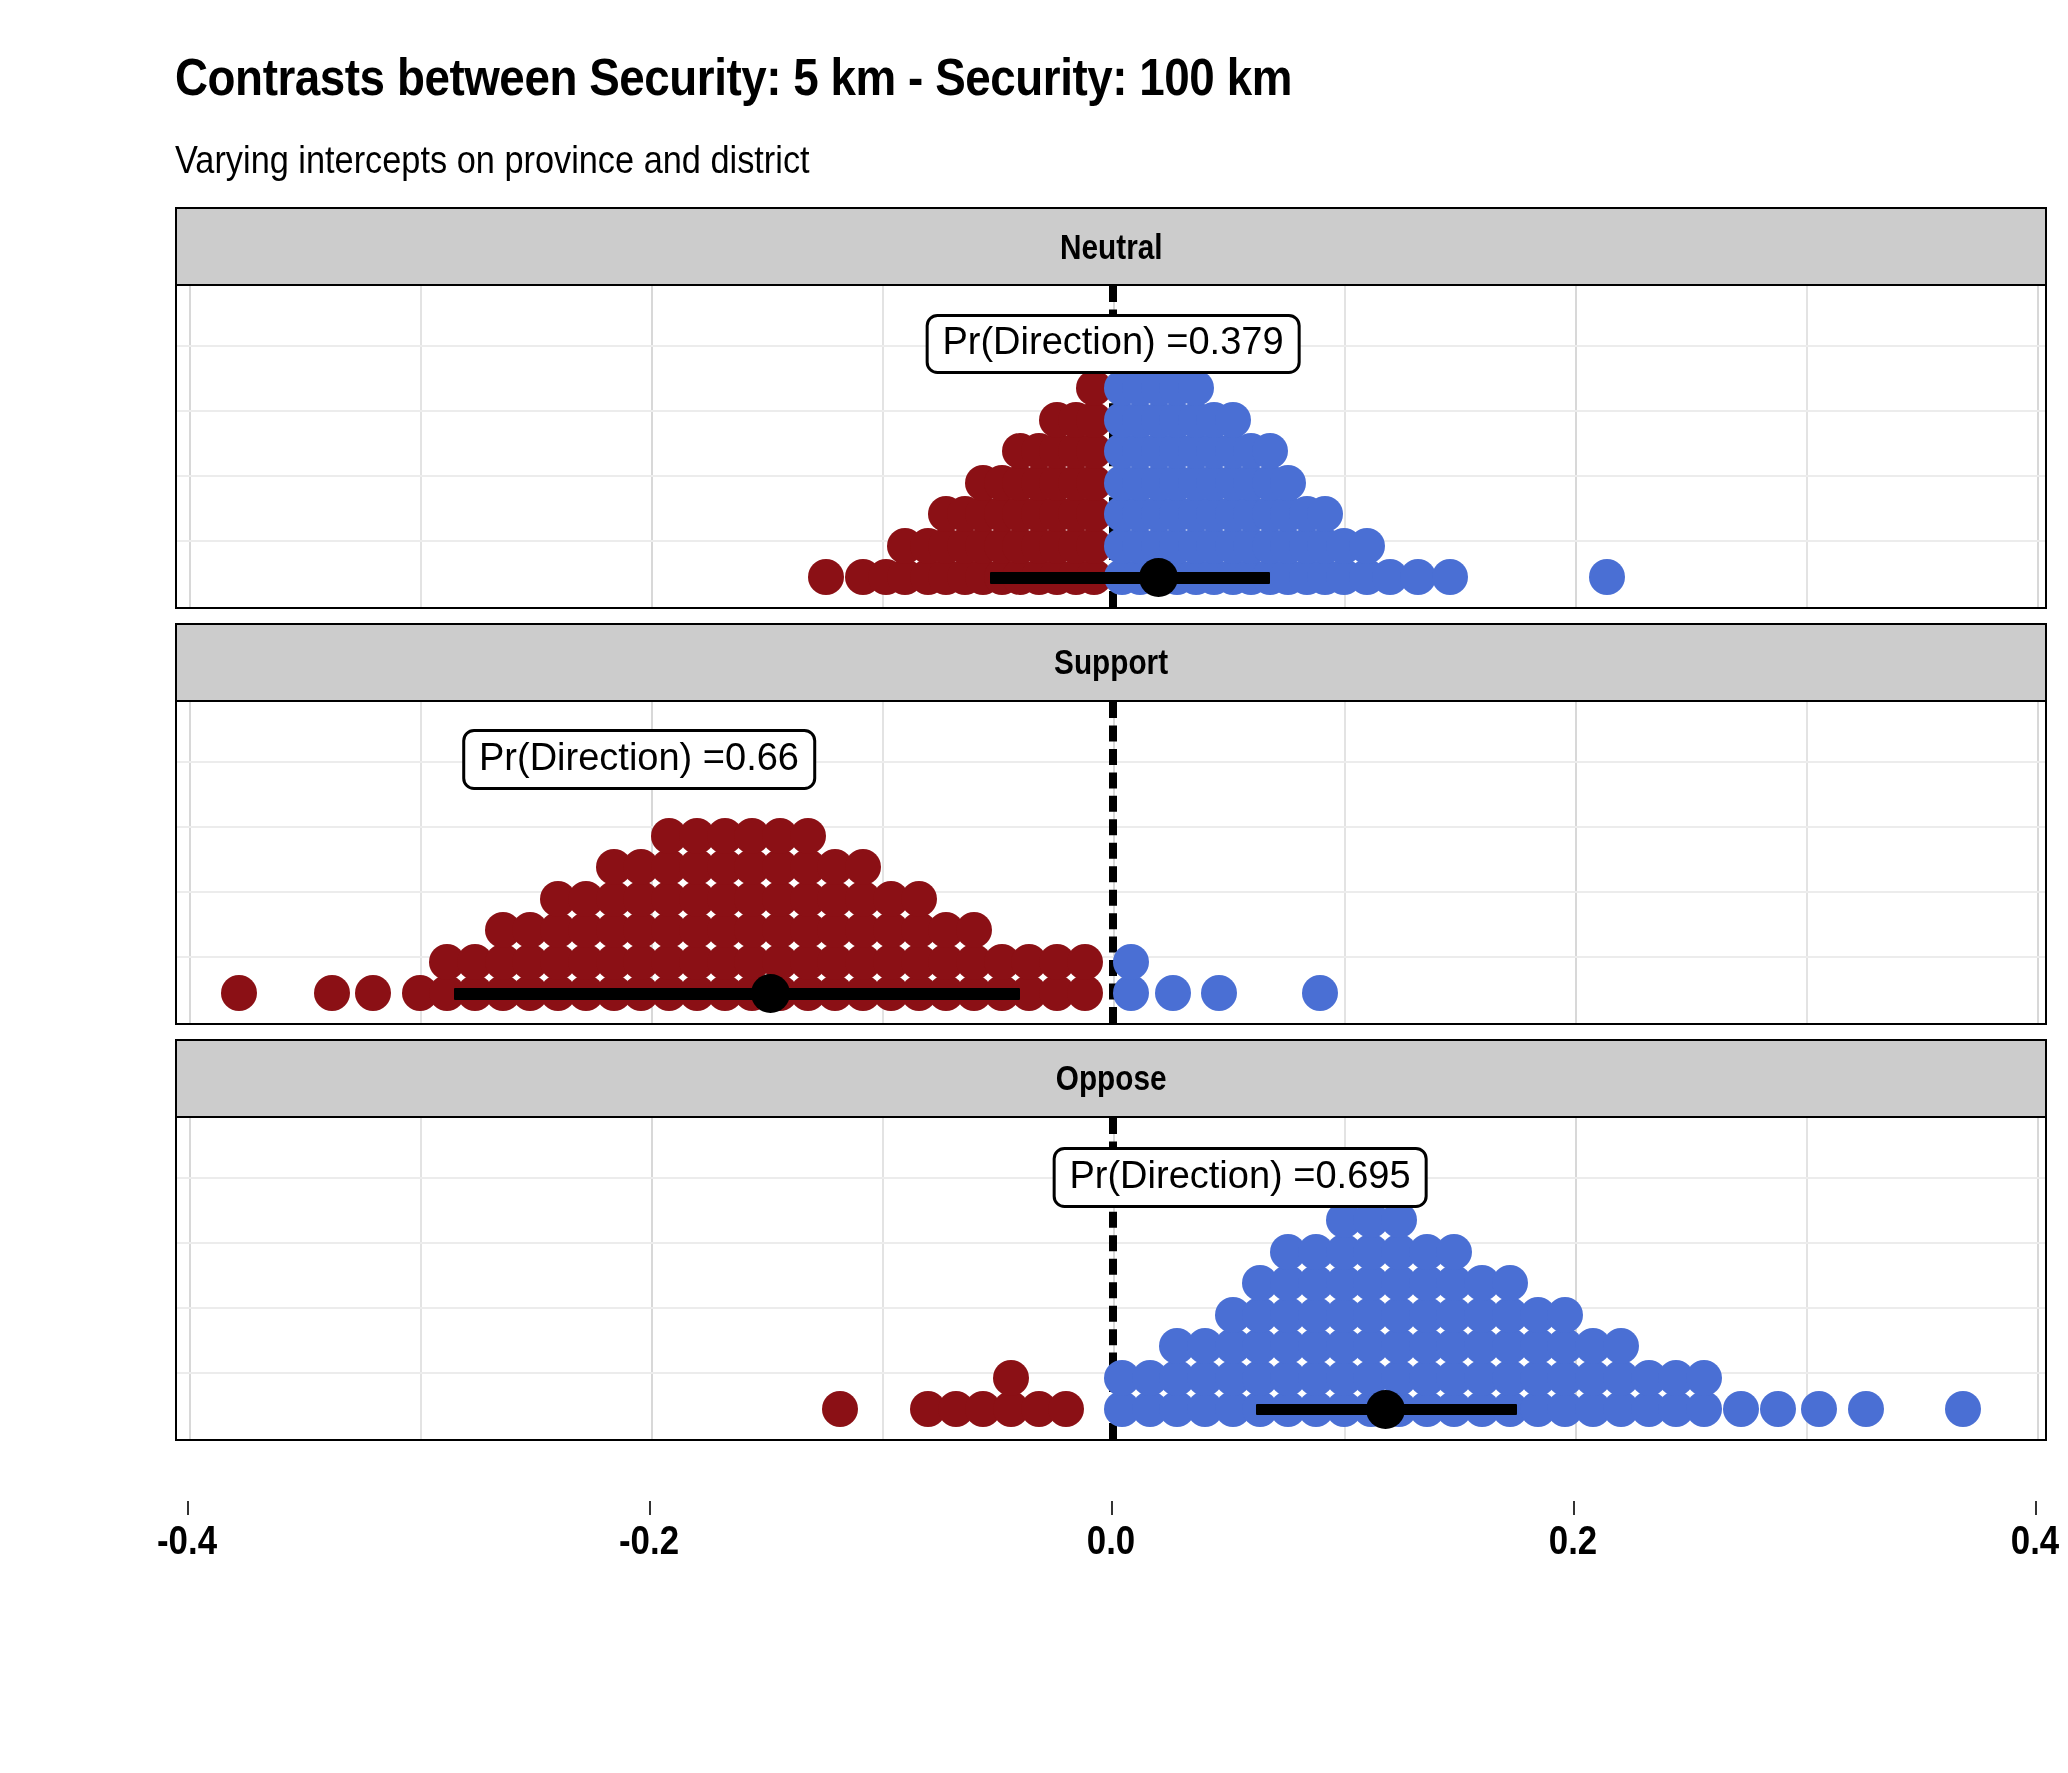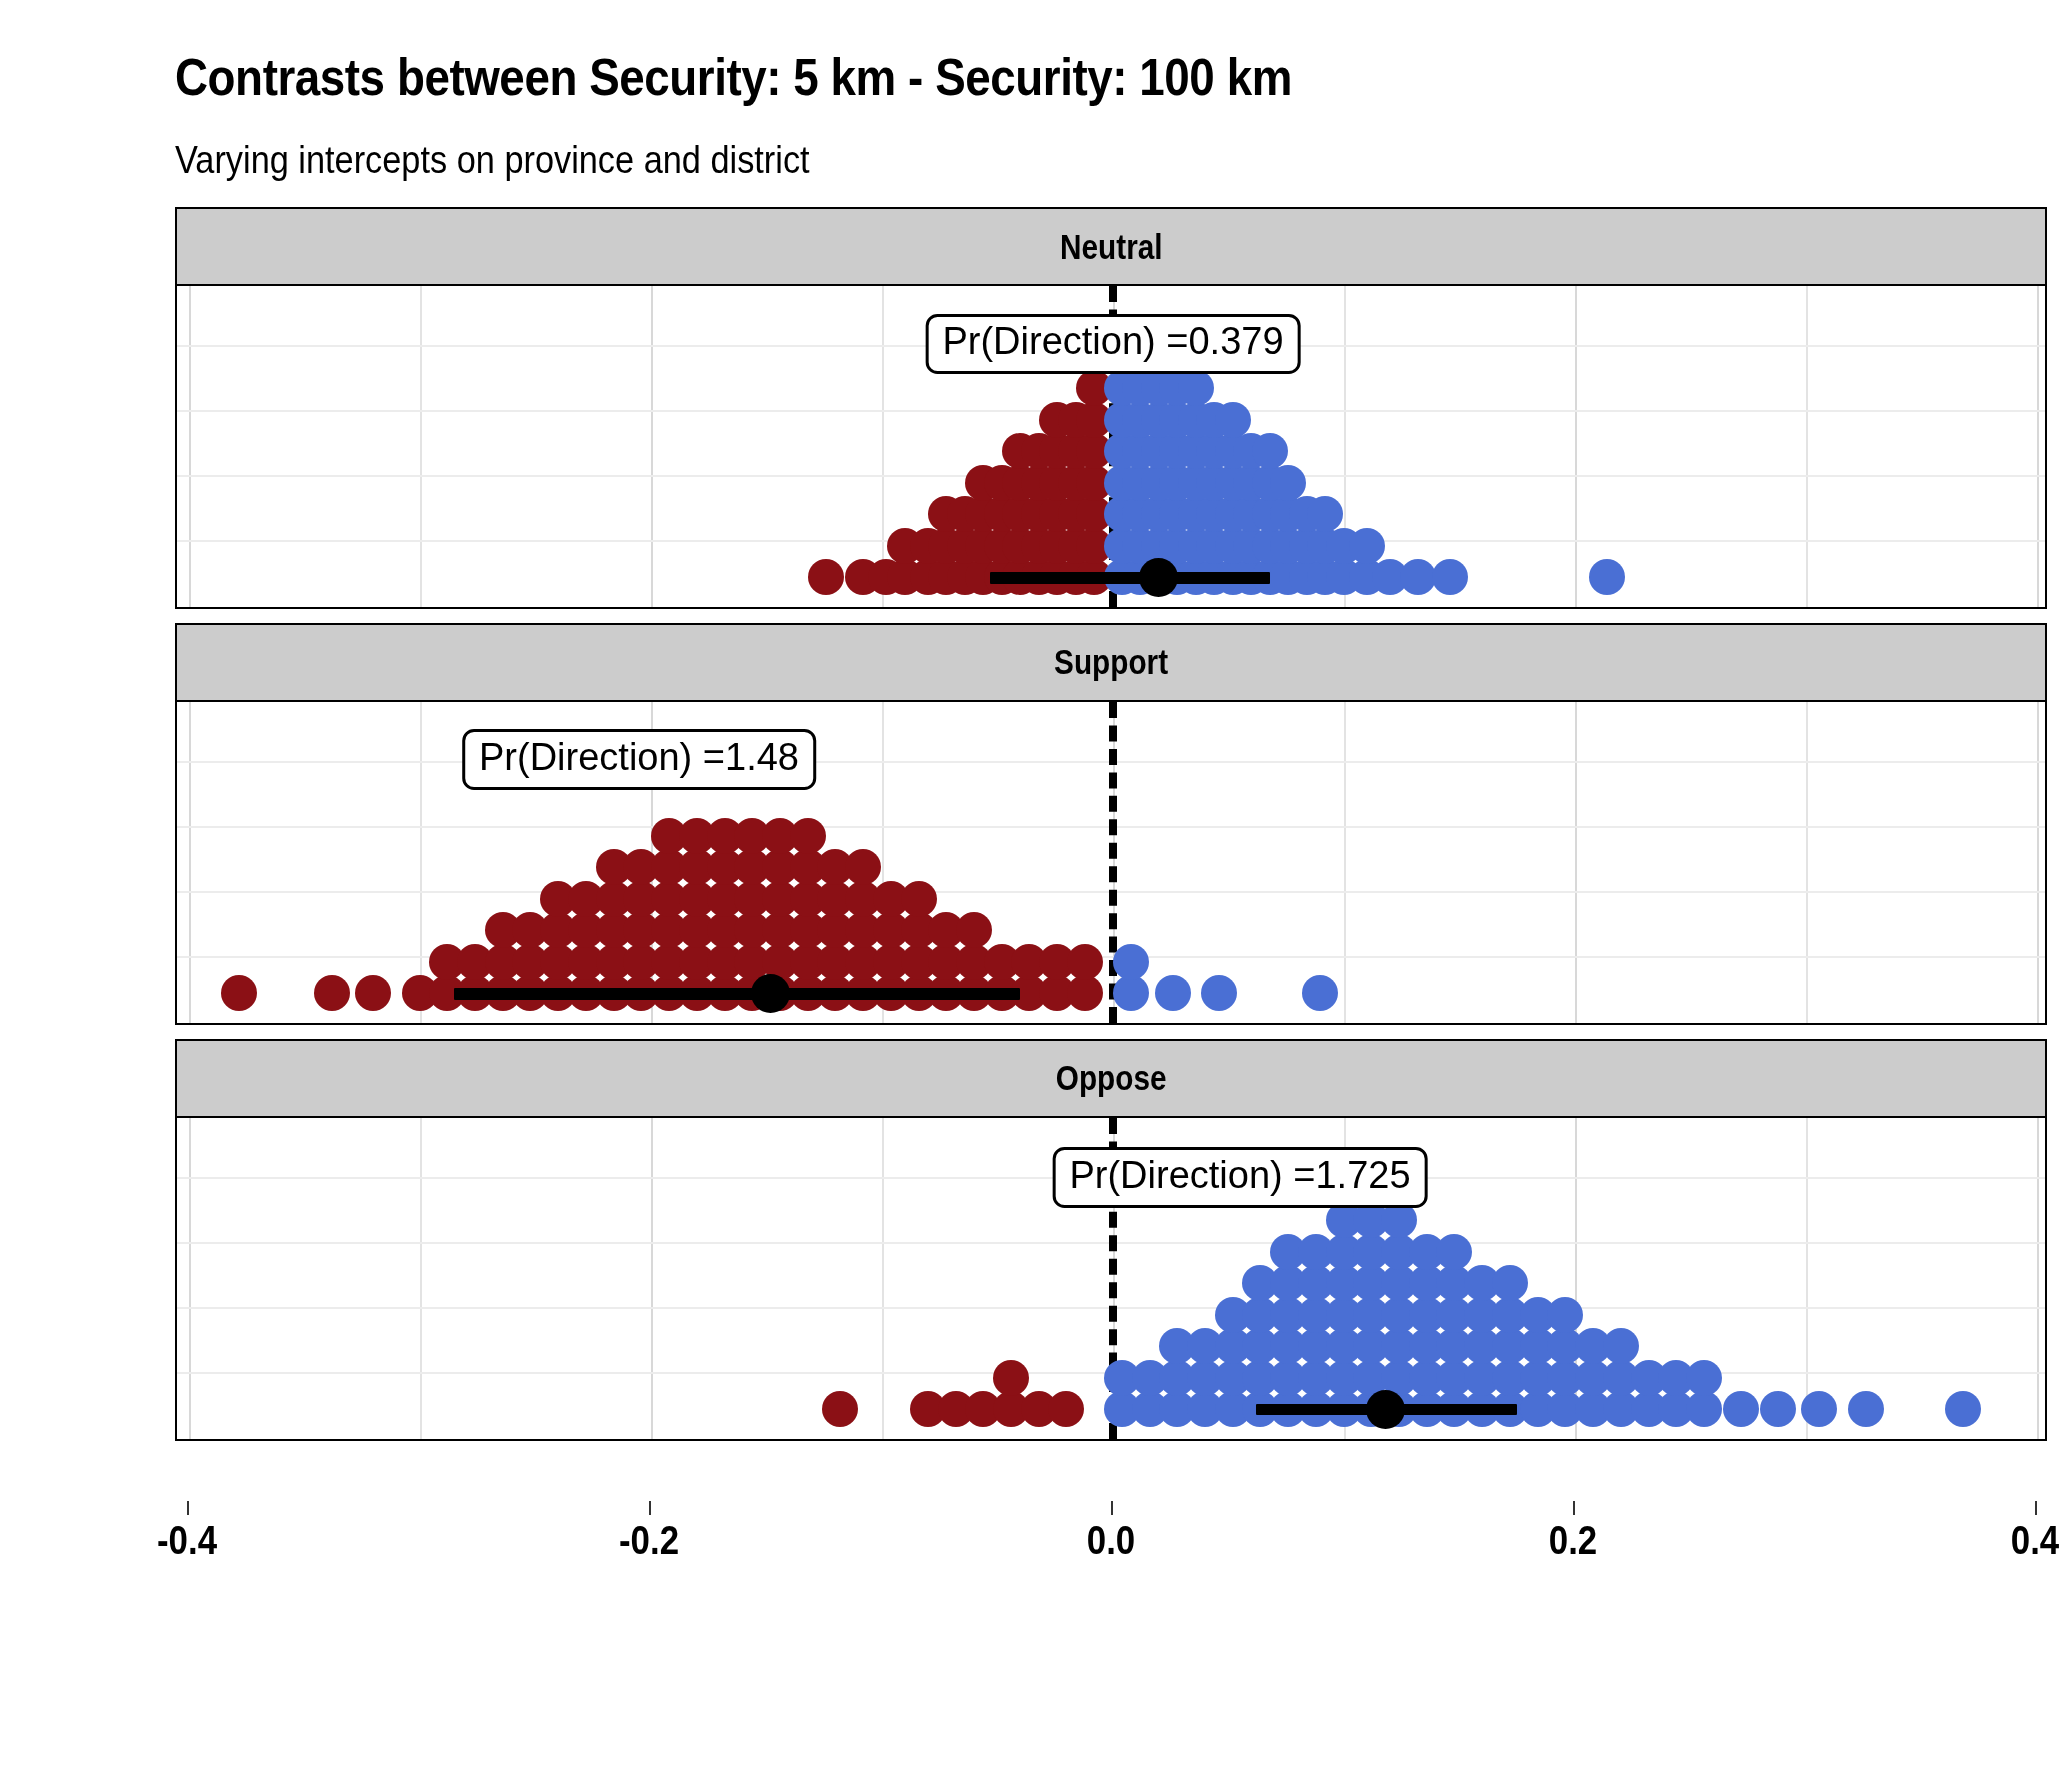--- a/index.html
+++ b/index.html
@@ -328,21 +328,21 @@
           <div class="dot red" style="width: 36px; height: 36px; left: 862px; top: 242px;"></div>
           <div class="dot red" style="width: 36px; height: 36px; left: 890px; top: 273px;"></div>
           <div class="dot red" style="width: 36px; height: 36px; left: 890px; top: 242px;"></div>
           <div class="dot blue" style="width: 36px; height: 36px; left: 936px; top: 273px;"></div>
           <div class="dot blue" style="width: 36px; height: 36px; left: 936px; top: 242px;"></div>
           <div class="dot blue" style="width: 36px; height: 36px; left: 978px; top: 273px;"></div>
           <div class="dot blue" style="width: 36px; height: 36px; left: 1024px; top: 273px;"></div>
           <div class="dot blue" style="width: 36px; height: 36px; left: 1125px; top: 273px;"></div>
           <div class="ci" style="left: 277px; width: 566px; top: 286px;"></div>
           <div class="pointest" style="left: 574px; top: 272px;"></div>
-          <div class="annot" style="left: 462px; top: 27.6px; transform: translateX(-50%);">Pr(Direction) =1.48</div>
+          <div class="annot" style="left: 462px; top: 27.6px; transform: translateX(-50%);">Pr(Direction) =0.66</div>
         </div>
       </div>
       <div class="facet">
         <div class="strip">
           <span>Oppose</span>
         </div>
         <div class="panel">
           <div class="gridv major" style="left: 11.8px;"></div>
           <div class="gridv" style="left: 243px;"></div>
           <div class="gridv major" style="left: 474px;"></div>
@@ -459,21 +459,21 @@
           <div class="dot blue" style="width: 36px; height: 36px; left: 1481px; top: 242px;"></div>
           <div class="dot blue" style="width: 36px; height: 36px; left: 1509px; top: 273px;"></div>
           <div class="dot blue" style="width: 36px; height: 36px; left: 1509px; top: 242px;"></div>
           <div class="dot blue" style="width: 36px; height: 36px; left: 1546px; top: 273px;"></div>
           <div class="dot blue" style="width: 36px; height: 36px; left: 1583px; top: 273px;"></div>
           <div class="dot blue" style="width: 36px; height: 36px; left: 1624px; top: 273px;"></div>
           <div class="dot blue" style="width: 36px; height: 36px; left: 1671px; top: 273px;"></div>
           <div class="dot blue" style="width: 36px; height: 36px; left: 1768px; top: 273px;"></div>
           <div class="ci" style="left: 1079px; width: 261px; top: 286px;"></div>
           <div class="pointest" style="left: 1189px; top: 272px;"></div>
-          <div class="annot" style="left: 1063px; top: 29.6px; transform: translateX(-50%);">Pr(Direction) =1.725</div>
+          <div class="annot" style="left: 1063px; top: 29.6px; transform: translateX(-50%);">Pr(Direction) =0.695</div>
         </div>
       </div>
     </div>
 
   <div class="axis" id="xaxis">
       <div class="tick" style="left: 11.8px;"></div>
       <div class="ticklab" style="left: 11.8px;">-0.4</div>
       <div class="tick" style="left: 474px;"></div>
       <div class="ticklab" style="left: 474px;">-0.2</div>
       <div class="tick" style="left: 936px;"></div>

